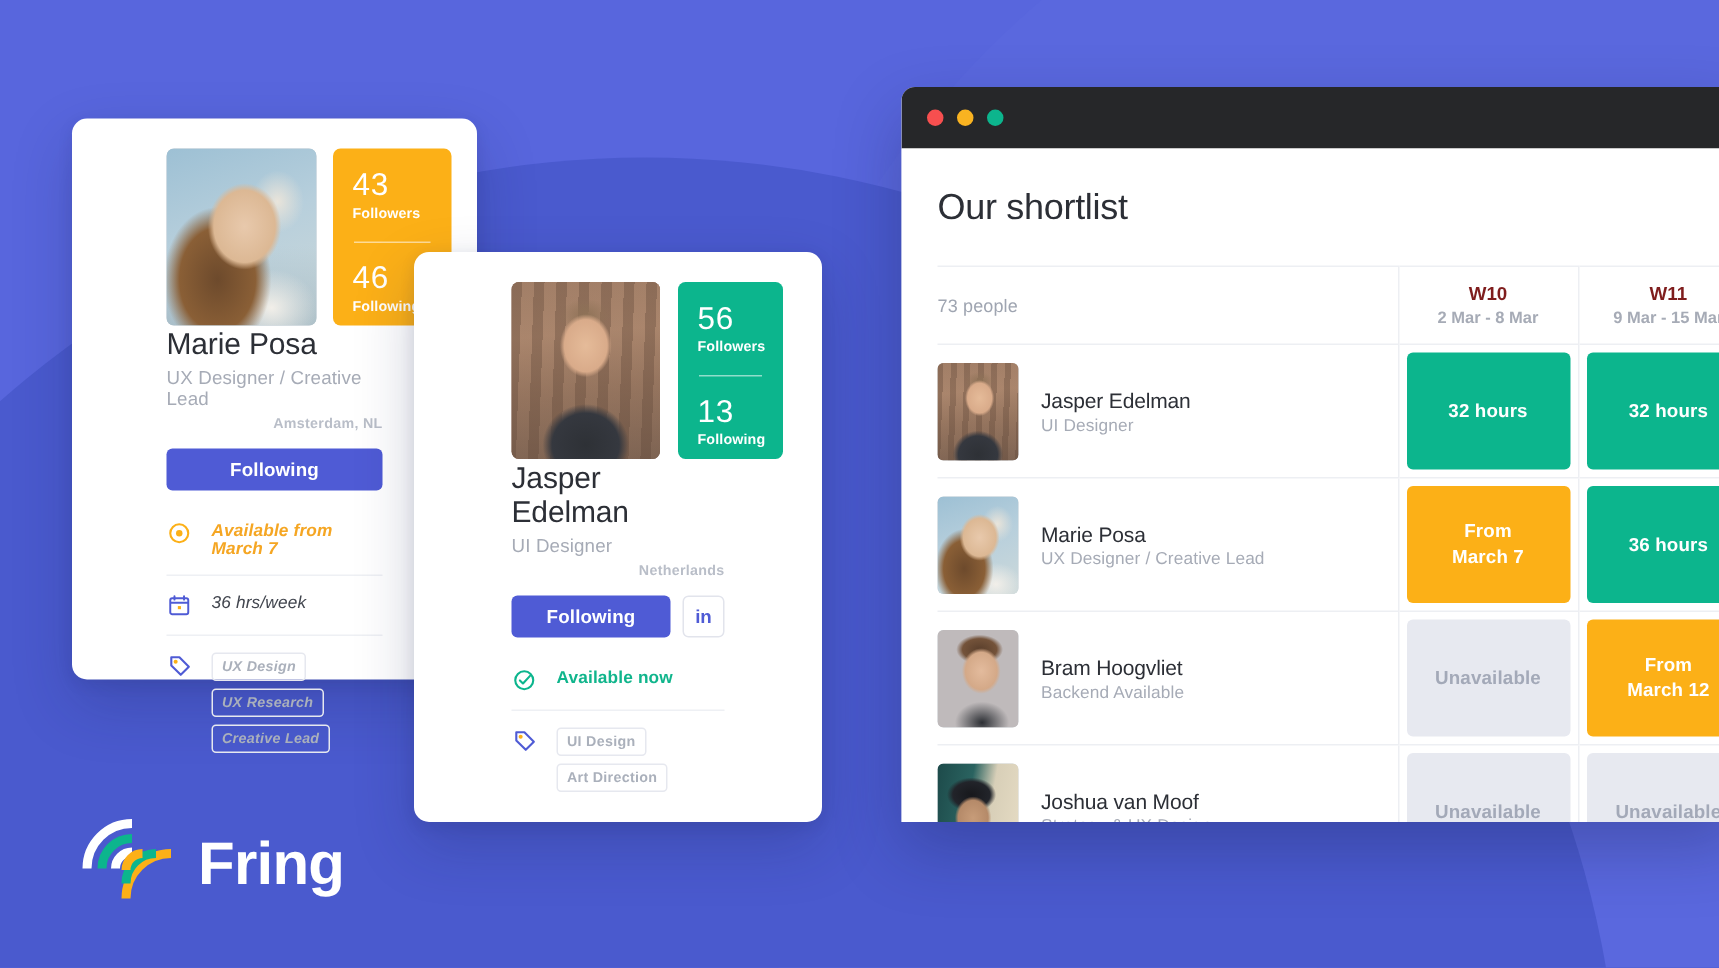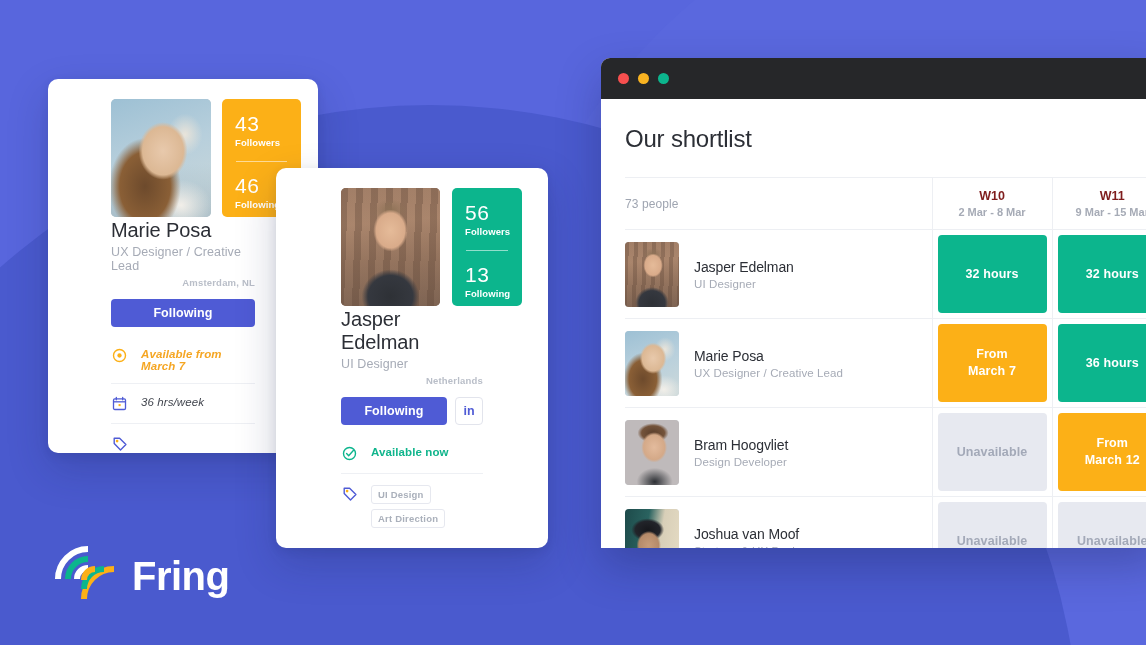--- a/index.html
+++ b/index.html
@@ -199,20 +199,25 @@
           </svg>
         </span>
         <span class="info-txt">36 hrs/week</span>
       </div>
       <div class="info-row">
         <span class="info-ico">
           <svg width="16" height="16" viewBox="0 0 16 16">
             <path d="M2.2 2.2h5.4l6.3 6.3-5.4 5.4-6.3-6.3z" fill="none" stroke="#4f5bd5" stroke-width="1.4" stroke-linejoin="round"></path>
             <circle cx="5.1" cy="5.1" r="1.35" fill="#fcb017"></circle>
           </svg>
+        </span>
+        <span class="chips">
+          <span class="chip">UX Design</span>
+          <span class="chip">UX Research</span>
+          <span class="chip">Creative Lead</span>
         </span>
       </div>
     </div>
   </div>
 </div>
 
 <div class="card" id="card-jasper">
   <div style="position:relative;height:140px;">
     <div class="prof-photo" style="left:65px;top:20px;width:99px;height:118px;background:#8c6a58;">
       <div class="ph-layer" style="background:
@@ -358,21 +363,21 @@
             <div class="person-cell">
               <div class="person-av">
                 <div class="ph-layer" style="background:#bfbabb"></div>
                 <div class="ph-layer" style="background:
                   radial-gradient(ellipse 17px 20px at 54% 42%, #e3bb9d 0%, #d4a988 62%, rgba(212,169,136,0) 76%),
                   radial-gradient(ellipse 19px 12px at 52% 20%, #5a3f2c 0%, #74533a 60%, rgba(116,83,58,0) 82%),
                   radial-gradient(ellipse 22px 17px at 55% 95%, #2c2f34 0%, rgba(44,47,52,0) 82%)"></div>
               </div>
               <div>
                 <div class="person-name">Bram Hoogvliet</div>
-                <div class="person-role">Design Developer</div>
+                <div class="person-role">Backend Available</div>
               </div>
             </div>
           </td>
           <td class="cell-week">
             <div class="slot gray">Unavailable</div>
           </td>
           <td class="cell-week">
             <div class="slot amber" style="white-space:pre-line">From
 March 12</div>
           </td>

